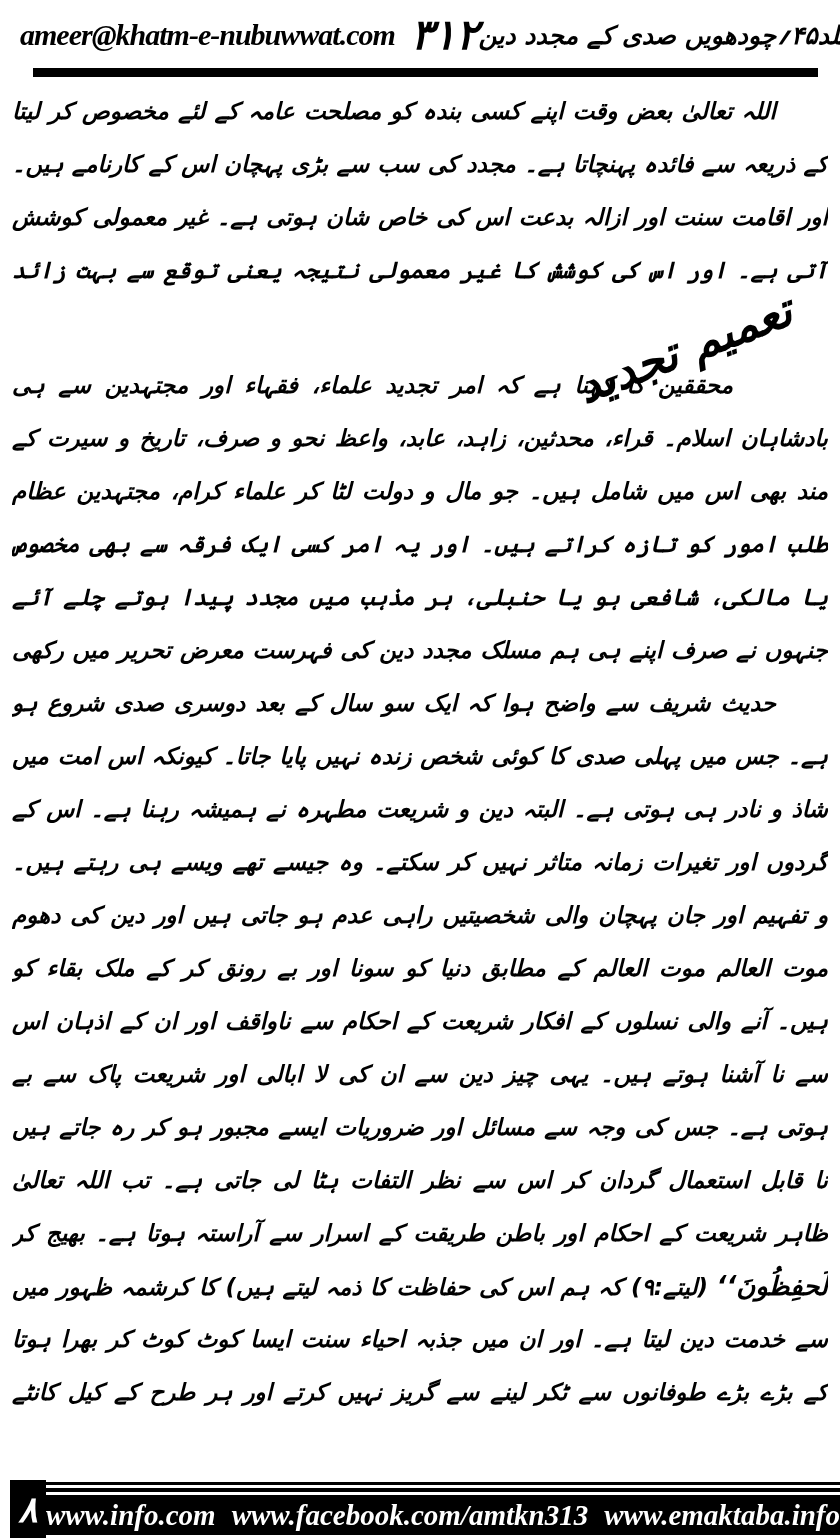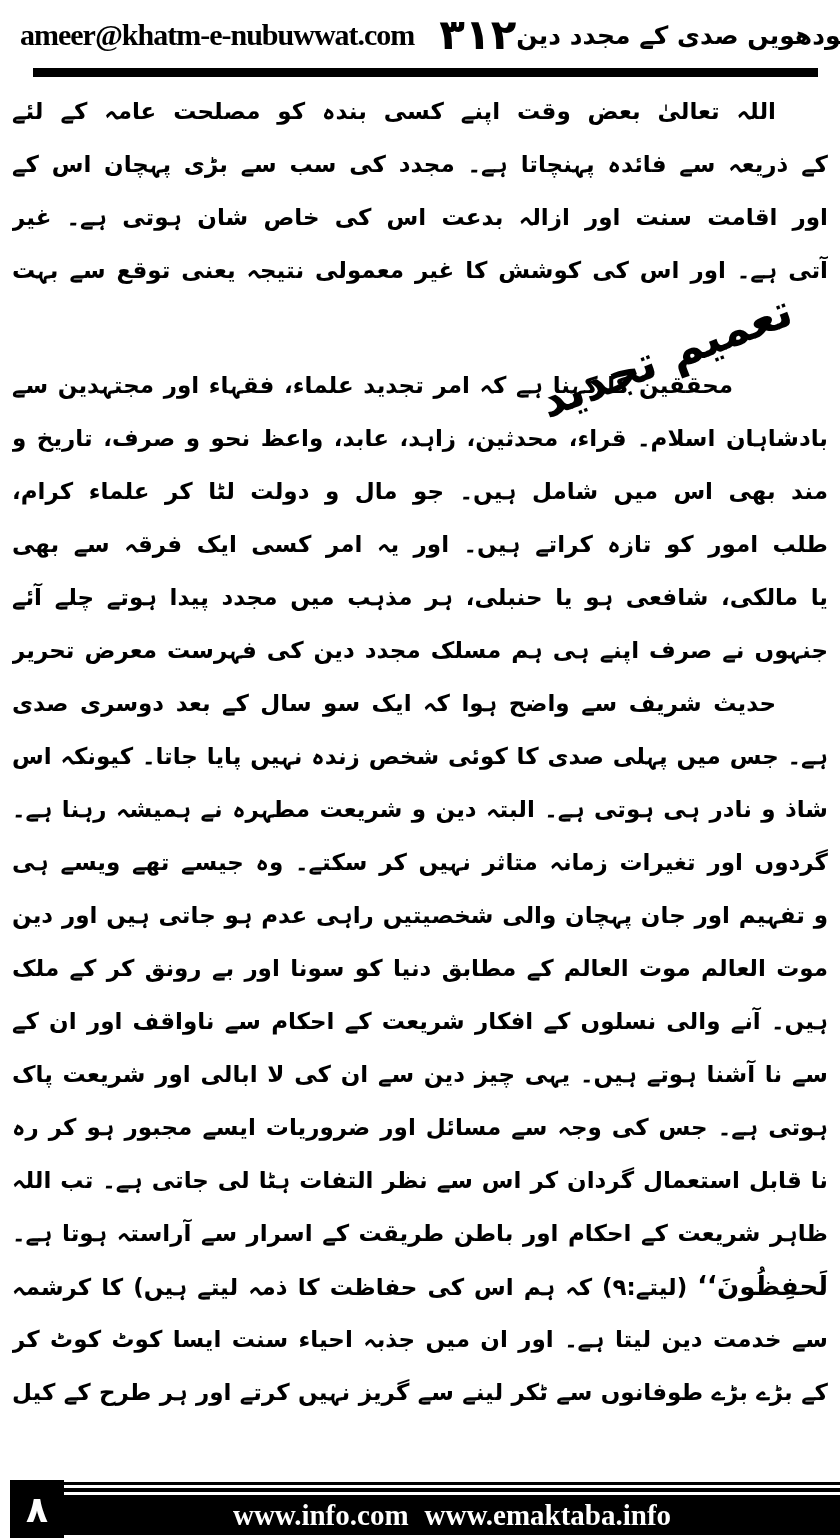--- a/index.html
+++ b/index.html
@@ -6,38 +6,39 @@
   html, body { margin: 0; padding: 0; background: #e8e8e8; }
   .page {
     position: relative;
     width: 840px;
     height: 1540px;
     margin: 0 auto;
     background: #ffffff;
     color: #000000;
     overflow: hidden;
     font-family: "DejaVu Sans", sans-serif;
+    font-style: italic;
   }
   
   .header {
     display: flex;
     align-items: center;
     padding: 14px 16px 0 20px;
   }
   .email {
     font-family: "Liberation Serif", serif;
     font-weight: bold;
     font-size: 30px;
     letter-spacing: -1px;
     white-space: nowrap;
   }
   .pagenum {
     font-size: 42px;
     font-weight: bold;
-    margin: 0 0 0 25px;
+    margin: 0 0 0 16px;
     line-height: 1;
   }
   .header-title {
     flex: 1;
     direction: rtl;
     text-align: left; 
     text-align: right;
     font-weight: bold;
     font-size: 25px;
     white-space: nowrap;
@@ -179,18 +180,19 @@
 
   <div class="footer">
     <div class="footer-box">
       <span>۸</span>
     </div>
     <div class="footer-right">
       <div class="stripe-thin"></div>
       <div class="stripe-thick"></div>
       <div class="footer-bar">
         <span>www.info.com</span>
+        <span>www.facebook.com/amtkn313</span>
         <span>www.emaktaba.info</span>
       </div>
     </div>
   </div>
 
 </div>
 
 </body></html>

